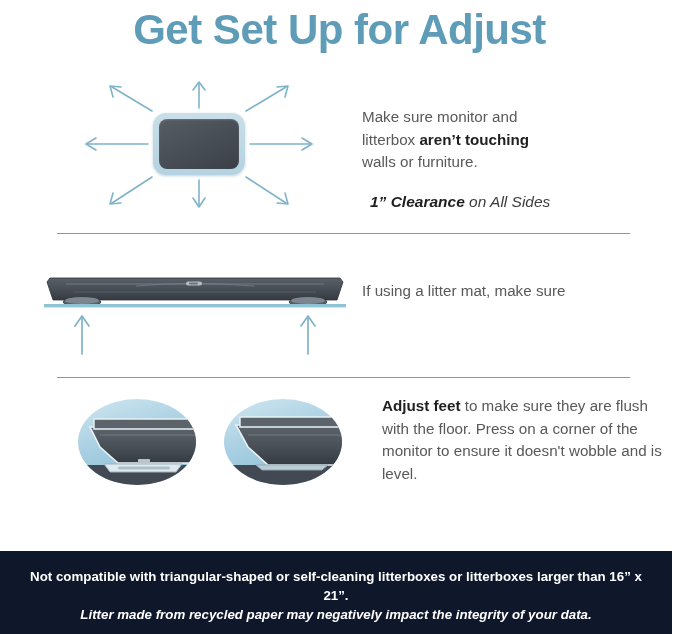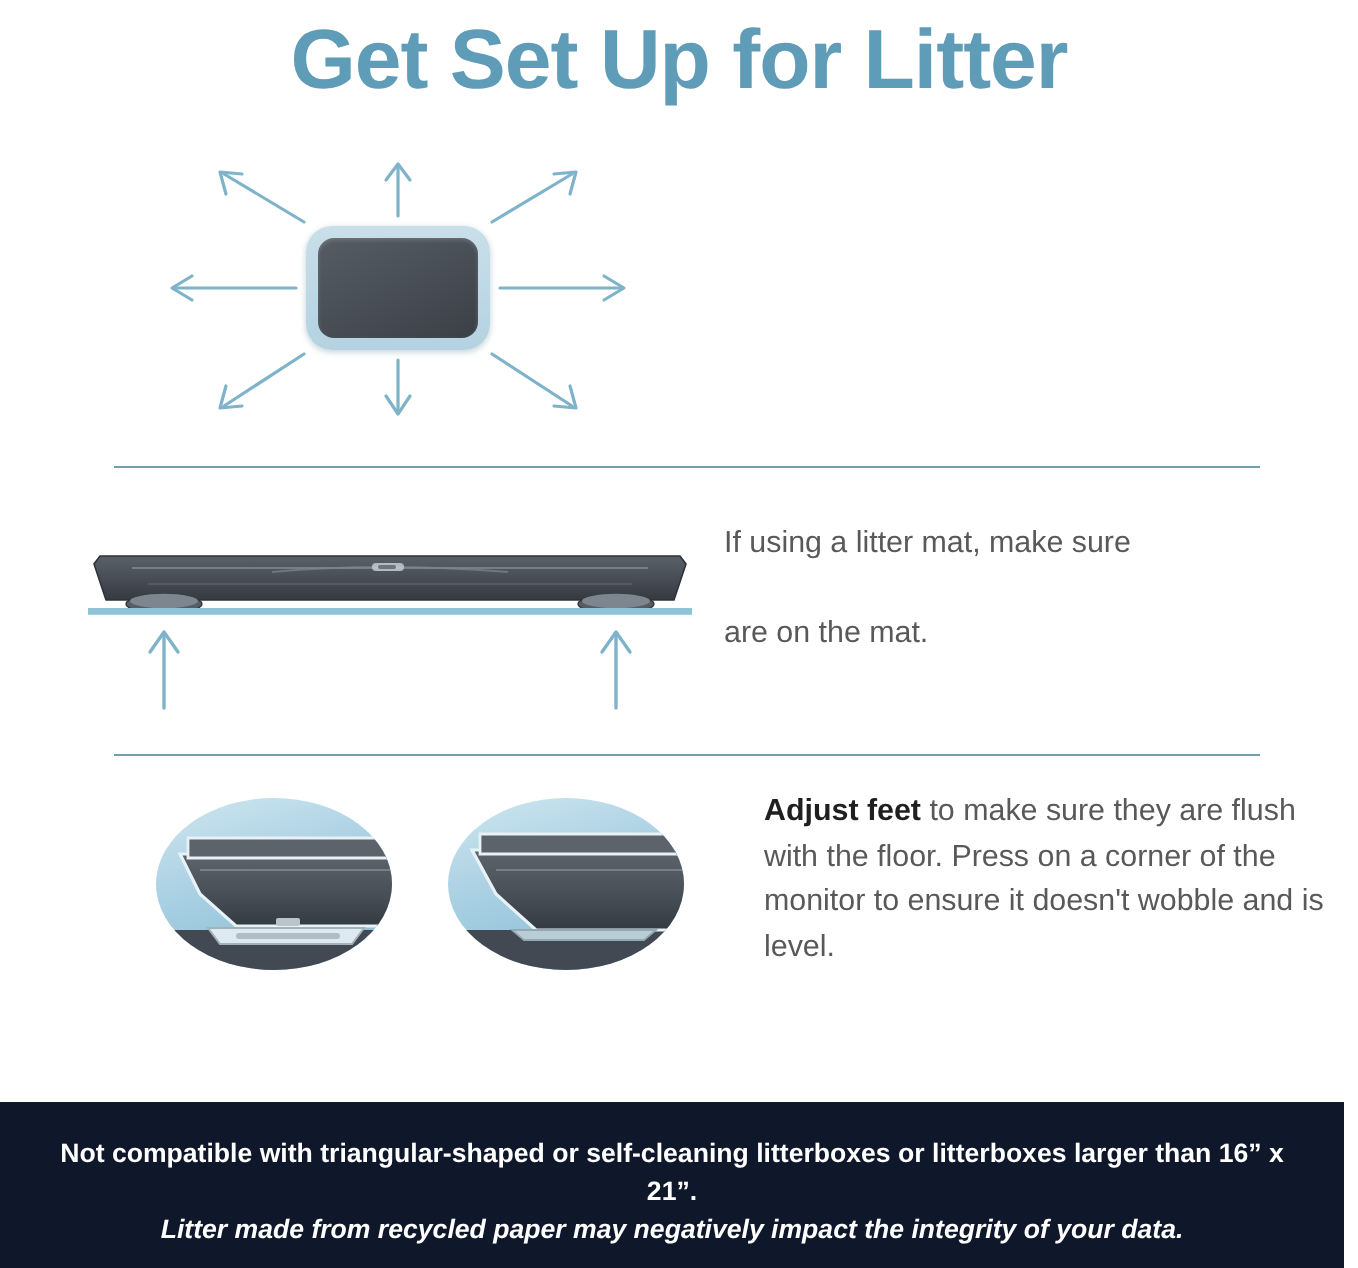--- a/index.html
+++ b/index.html
@@ -61,21 +61,21 @@
     display: block;
     margin-top: 17px;
     font-style: italic;
     font-size: 15.5px;
     padding-left: 8px;
   }
   .copy .note b { font-weight: bold; font-style: italic; color: #1f1f1f; }
   .copy .note i { font-style: italic; color: #3d3d3d; }
 
   .sec-1 .copy { top: 31px; }
-  .sec-2 .copy { top: 13px; }
+  .sec-2 .copy { top: 32px; }
   .sec-3 .copy { top: 10px; }
 
   
   .divider {
     position: absolute;
     left: 57px;
     width: 573px;
     height: 1px;
     background: #6f9fb2;
   }
@@ -137,21 +137,21 @@
     text-align: center;
     font-weight: bold;
     box-sizing: border-box;
     padding: 16px 26px 0 26px;
   }
   .banner .l2 { display: block; font-style: italic; }
 </style>
 </head>
 <body>
 
-<div class="page-title">Get Set Up for Litter</div>
+<div class="page-title">Get Set Up for Adjust</div>
 
 <div class="section sec-1">
 
   <div class="illus">
     <div class="mon-top">
       <div class="mon-top-screen"></div>
     </div>
     <svg class="arrow-layer" viewBox="0 0 310 150">
       <g stroke="#7fb3c9" stroke-width="1.6" fill="none" stroke-linecap="round" stroke-linejoin="round">
 
@@ -175,20 +175,26 @@
 
         <line x1="112" y1="102" x2="72" y2="128"></line>
         <polyline points="81,128 70,129 73,118"></polyline>
 
         <line x1="206" y1="102" x2="246" y2="128"></line>
         <polyline points="237,128 248,129 245,118"></polyline>
       </g>
     </svg>
   </div>
 
+  <div class="copy">
+    <span>Make sure monitor and</span><br>
+    <span>litterbox </span><b>aren’t touching</b><br>
+    <span>walls or furniture.</span>
+    <span class="note"><b>1” Clearance</b><i> on All Sides</i></span>
+  </div>
 </div>
 
 <div class="divider div-1"></div>
 
 <div class="section sec-2">
 
   <div class="illus">
     <svg class="side-wrap" viewBox="0 0 310 125">
       <defs>
         <linearGradient id="bodyGrad" x1="0" y1="0" x2="0" y2="1">
@@ -226,21 +232,20 @@
         <polyline points="35,78 42,68 49,78"></polyline>
         <line x1="268" y1="106" x2="268" y2="70"></line>
         <polyline points="261,78 268,68 275,78"></polyline>
       </g>
     </svg>
   </div>
 
   <div class="copy">
     <span>If using a litter mat, make sure</span><br>
     <br>
-    <span>are on the mat.</span>
   </div>
 </div>
 
 <div class="divider div-2"></div>
 
 <div class="section sec-3">
 
   <div class="illus">
     <svg class="oval-wrap" viewBox="0 0 310 115">
       <defs>

